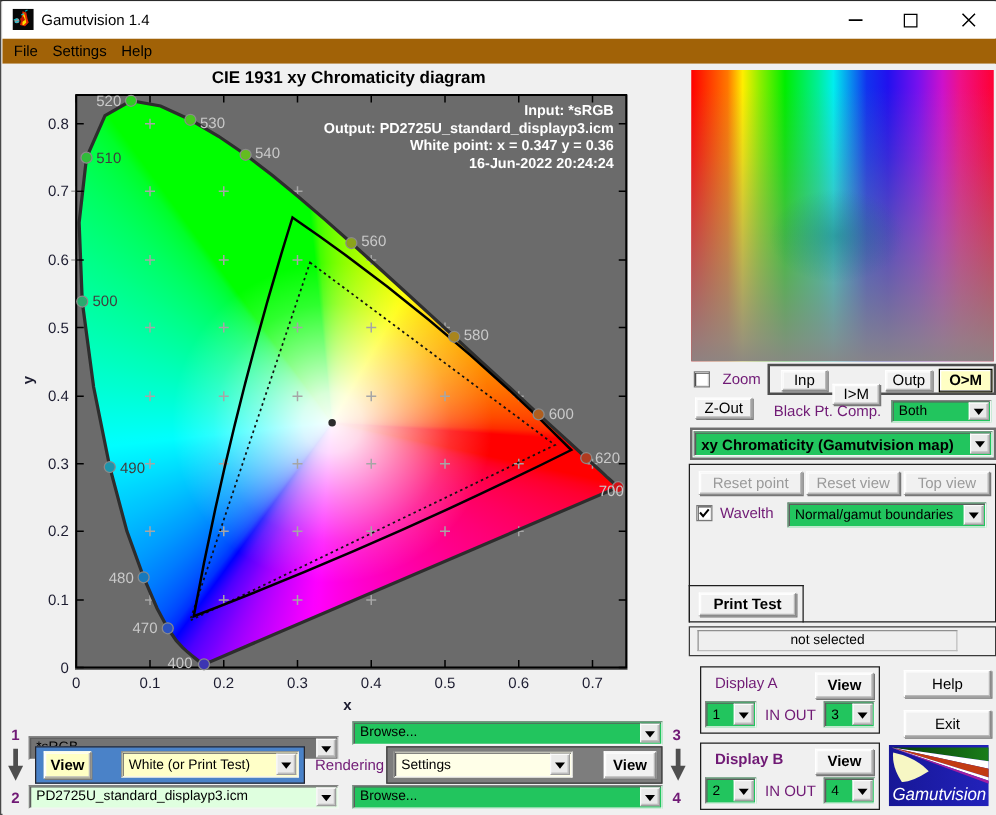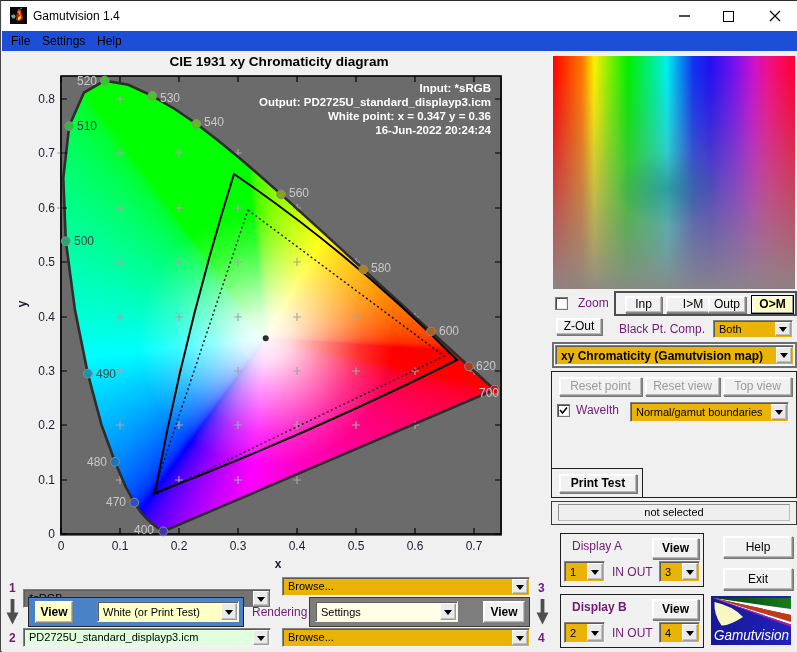--- a/index.html
+++ b/index.html
@@ -1,34 +1,34 @@
 <!DOCTYPE html>
 <html><head><meta charset="utf-8">
 <style>
 *{margin:0;padding:0;box-sizing:border-box;font-family:"Liberation Sans",sans-serif;}
 html,body{width:797px;height:652px;overflow:hidden;background:#f0f0f0;}
 #win{position:relative;width:797px;height:652px;border:1px solid #484848;border-top:1px solid #2a2a2a;background:#f0f0f0;}
 #titlebar{position:absolute;left:1px;top:0;width:795px;height:30px;background:#fff;}
-#menubar{position:absolute;left:1px;top:30px;width:795px;height:20px;background:#1d4ed8;font-size:12px;color:#000;}
+#menubar{position:absolute;left:1px;top:30px;width:795px;height:20px;background:#a16207;font-size:12px;color:#000;}
 #menubar span{position:absolute;top:3px;}
 .abs{position:absolute;}
 #client{position:absolute;left:1px;top:50px;width:795px;height:601px;background:#f0f0f0;}
 
 #plotbg{position:absolute;left:58px;top:25px;width:442px;height:460px;background:#6b6b6b;}
 #cfill{position:absolute;left:59px;top:25px;width:440px;height:458px;
  background:
  radial-gradient(circle at 204.7px 262.2px, rgba(255,255,255,.97) 0px, rgba(255,255,255,.85) 24px, rgba(255,255,255,.5) 60px, rgba(255,255,255,.18) 95px, rgba(255,255,255,0) 128px),
  conic-gradient(from 0deg at 204.7px 262.2px,#6dff00 0deg,#7dff00 2deg,#8bff00 4deg,#97ff00 6deg,#a2ff00 8deg,#adff00 10deg,#b6ff00 12deg,#c0ff00 14deg,#c9ff00 16deg,#d1ff00 18deg,#daff00 20deg,#e2ff00 22deg,#eaff00 24deg,#f1ff00 26deg,#f9ff00 28deg,#fffd00 30deg,#fff600 32deg,#ffef00 34deg,#ffe800 36deg,#ffe200 38deg,#ffdc00 40deg,#ffd600 42deg,#ffd000 44deg,#ffcb00 46deg,#ffc500 48deg,#ffc000 50deg,#ffbb00 52deg,#ffb600 54deg,#ffb000 56deg,#ffab00 58deg,#ffa600 60deg,#ffa100 62deg,#ff9c00 64deg,#ff9700 66deg,#ff9100 68deg,#ff8c00 70deg,#ff8600 72deg,#ff8000 74deg,#ff7a00 76deg,#ff7400 78deg,#ff6d00 80deg,#ff6500 82deg,#ff5d00 84deg,#ff5400 86deg,#ff4a00 88deg,#ff3d00 90deg,#ff2c00 92deg,#ff0000 94deg,#ff0000 96deg,#ff0000 98deg,#ff0000 100deg,#ff0000 102deg,#ff001d 104deg,#ff0030 106deg,#ff003c 108deg,#ff0046 110deg,#ff004e 112deg,#ff0055 114deg,#ff005c 116deg,#ff0062 118deg,#ff0067 120deg,#ff006c 122deg,#ff0071 124deg,#ff0076 126deg,#ff007a 128deg,#ff007e 130deg,#ff0082 132deg,#ff0086 134deg,#ff008a 136deg,#ff008e 138deg,#ff0092 140deg,#ff0096 142deg,#ff009a 144deg,#ff009d 146deg,#ff00a1 148deg,#ff00a5 150deg,#ff00a9 152deg,#ff00ad 154deg,#ff00b1 156deg,#ff00b5 158deg,#ff00b9 160deg,#ff00bd 162deg,#ff00c1 164deg,#ff00c6 166deg,#ff00ca 168deg,#ff00cf 170deg,#ff00d4 172deg,#ff00da 174deg,#ff00df 176deg,#ff00e5 178deg,#ff00ec 180deg,#ff00f3 182deg,#ff00fb 184deg,#fb00ff 186deg,#f300ff 188deg,#ea00ff 190deg,#e000ff 192deg,#d600ff 194deg,#cc00ff 196deg,#c100ff 198deg,#b500ff 200deg,#a800ff 202deg,#9900ff 204deg,#8800ff 206deg,#7400ff 208deg,#6200ff 210deg,#4c00ff 212deg,#2900ff 214deg,#0000ff 216deg,#0031ff 218deg,#0048ff 220deg,#0058ff 222deg,#0065ff 224deg,#0071ff 226deg,#007cff 228deg,#0085ff 230deg,#008eff 232deg,#0097ff 234deg,#009fff 236deg,#00a6ff 238deg,#00aeff 240deg,#00b5ff 242deg,#00bcff 244deg,#00c3ff 246deg,#00c9ff 248deg,#00d0ff 250deg,#00d6ff 252deg,#00ddff 254deg,#00e3ff 256deg,#00eaff 258deg,#00f0ff 260deg,#00f7ff 262deg,#00feff 264deg,#00fffa 266deg,#00fff3 268deg,#00ffed 270deg,#00ffe7 272deg,#00ffe1 274deg,#00ffdb 276deg,#00ffd5 278deg,#00ffcf 280deg,#00ffca 282deg,#00ffc4 284deg,#00ffbe 286deg,#00ffb9 288deg,#00ffb3 290deg,#00ffad 292deg,#00ffa7 294deg,#00ffa1 296deg,#00ff9b 298deg,#00ff95 300deg,#00ff8e 302deg,#00ff88 304deg,#00ff80 306deg,#00ff79 308deg,#00ff71 310deg,#00ff69 312deg,#00ff60 314deg,#00ff55 316deg,#00ff4a 318deg,#00ff3c 320deg,#00ff2a 322deg,#00ff00 324deg,#00ff00 326deg,#00ff00 328deg,#00ff00 330deg,#00ff00 332deg,#00ff00 334deg,#00ff00 336deg,#00ff00 338deg,#00ff00 340deg,#00ff00 342deg,#00ff00 344deg,#00ff00 346deg,#00ff00 348deg,#00ff00 350deg,#00ff00 352deg,#00ff00 354deg,#3fff00 356deg,#59ff00 358deg,#6dff00 360deg);
  clip-path:path('M102.7 455.3 L102.7 455.3 L102.5 455.3 L102.4 455.3 L102.2 455.4 L102.1 455.4 L101.8 455.4 L101.5 455.4 L101.1 455.2 L100.5 454.8 L99.7 454.2 L98.5 453.3 L97.0 452.1 L95.0 450.5 L92.4 448.4 L89.1 445.7 L85.0 441.9 L79.9 436.3 L73.2 426.6 L64.7 410.8 L53.9 385.8 L40.5 348.9 L26.8 297.6 L13.9 233.6 L4.8 165.2 L2.3 102.0 L8.2 50.1 L23.0 16.5 L43.8 4.6 L67.4 8.8 L91.3 19.8 L113.8 33.0 L135.5 47.8 L156.8 64.2 L177.9 81.6 L199.0 99.7 L220.1 118.4 L241.1 137.4 L262.0 156.4 L282.5 175.1 L302.4 193.4 L321.4 210.9 L339.4 227.3 L355.7 242.4 L369.9 255.5 L382.4 266.9 L392.8 276.4 L401.3 284.2 L408.0 290.4 L413.4 295.3 L417.7 299.2 L421.3 302.5 L424.2 305.3 L426.6 307.4 L428.3 309.0 L429.7 310.3 L430.7 311.2 L431.3 311.8 L431.9 312.3 L432.3 312.7 L432.7 313.0 L433.1 313.4 L433.3 313.6 L433.4 313.7 L433.5 313.7 Z');}
 svg text{font-family:"Liberation Sans",sans-serif;}
 
 .btn{position:absolute;background:#f1f1f1;border:1px solid #8a8a8a;border-top-color:#fff;border-left-color:#fff;
  box-shadow:inset -1px -1px 0 #b9b9b9, inset 1px 1px 0 #fdfdfd, 1px 1px 0 #777;
  font-size:12px;color:#000;text-align:center;}
-.cmb{position:absolute;background:#eab308;border:1px solid #828282;border-bottom-color:#f4f4f4;border-right-color:#f4f4f4;box-shadow:inset 1px 1px 0 #5c5c5c;font-size:11px;color:#000;}
+.cmb{position:absolute;background:#22c55e;border:1px solid #828282;border-bottom-color:#f4f4f4;border-right-color:#f4f4f4;box-shadow:inset 1px 1px 0 #5c5c5c;font-size:11px;color:#000;}
 .cmb .tx{position:absolute;left:5px;top:3px;white-space:nowrap;}
 .arb{position:absolute;right:1px;top:1px;bottom:1px;width:16px;background:#eaeaea;border:1px solid #9d9d9d;border-top-color:#fbfbfb;border-left-color:#fbfbfb;box-shadow:inset -1px -1px 0 #c0c0c0;}
 .arb:after{content:"";position:absolute;left:50%;top:50%;margin:-2px 0 0 -4px;border:4px solid transparent;border-top:5px solid #000;border-bottom:none;}
 .chk{position:absolute;width:13px;height:13px;background:#fff;border:1px solid #777;box-shadow:inset 1px 1px 0 #4e4e4e, inset -1px -1px 0 #e8e8e8;}
 .gb{position:absolute;border:1.6px solid #1e1e1e;}
 .lab{position:absolute;font-size:12px;color:#701a75;white-space:nowrap;}
 </style></head><body>
 <div id="win">
  <div id="titlebar">
   <svg class="abs" style="left:8px;top:6px" width="17" height="17">
@@ -125,21 +125,21 @@
     background:
      radial-gradient(ellipse 75px 52px at 48% 57%, rgba(0,105,112,.36), rgba(0,105,112,0) 72%),
      linear-gradient(to bottom, rgba(138,134,134,0) 6%, rgba(142,138,138,.20) 30%, rgba(142,138,138,.52) 60%, rgba(140,136,136,.88) 93%, rgba(138,134,134,.96) 100%),
      linear-gradient(to right,#f00 0%,#f70 12%,#fe0 17%,#8e0 23%,#0e0 31%,#0e9 42%,#0ee 47%,#13e 58%,#21e 65%,#71e 75%,#c1c 83%,#e18 89%,#f03 100%);"></div>
 
   <div class="chk" style="left:553px;top:246px"></div>
   <span class="lab" style="left:576px;top:245px">Zoom</span>
 
   <div class="abs" style="left:612px;top:240px;width:183px;height:25px;border:2px solid #4e4e4e;background:#f0f0f0"></div>
   <div class="btn" style="left:623px;top:245px;width:37px;height:17px;line-height:15px">Inp</div>
-  <div class="btn" style="left:664px;top:245px;width:54px;height:17px;line-height:15px">I&gt;M</div>
+  <div class="btn" style="left:664px;top:256px;width:38px;height:17px;line-height:15px">I&gt;M</div>
   <div class="btn" style="left:706px;top:245px;width:38px;height:17px;line-height:15px">Outp</div>
   <div class="btn" style="left:749px;top:244px;width:43px;height:19px;line-height:16px;background:#ffffc4;border:1.5px solid #000;box-shadow:inset -1px -1px 0 #999, inset 1px 1px 0 #fff;font-weight:bold">O&gt;M</div>
 
   <div class="btn" style="left:554px;top:267px;width:46px;height:17px;line-height:15px">Z-Out</div>
   <span class="lab" style="left:617px;top:271px">Black Pt. Comp.</span>
   <div class="cmb" style="left:711px;top:269px;width:80px;height:18px">
         <span class="tx" style="top:2px">Both</span>
         <div class="arb"></div>
       </div>
 
@@ -159,21 +159,21 @@
       </svg>
   <span class="lab" style="left:574px;top:352px">Wavelth</span>
   <div class="cmb" style="left:628px;top:351px;width:159px;height:20px">
         <span class="tx" style="top:3px">Normal/gamut boundaries</span>
         <div class="arb"></div>
       </div>
   <div class="abs" style="left:549px;top:417px;width:92px;height:30px;border:1.6px solid #1e1e1e;border-bottom:none"></div>
   <div class="btn" style="left:557px;top:423px;width:78px;height:19px;line-height:17px;font-weight:bold">Print Test</div>
 
   <div class="abs" style="left:549px;top:450px;width:246px;height:24px;border:1px solid #3a3a3a;background:#f0f0f0"></div>
-  <div class="abs" style="left:556px;top:453px;width:232px;height:17px;border:1px solid #bdbdbd;border-top-color:#8f8f8f;border-left-color:#8f8f8f;background:#efefef;font-size:11px;text-align:center;line-height:15px;color:#000">not selected</div>
+  <div class="abs" style="left:556px;top:453px;width:208px;height:17px;border:1px solid #bdbdbd;border-top-color:#8f8f8f;border-left-color:#8f8f8f;background:#efefef;font-size:11px;text-align:center;line-height:15px;color:#000">not selected</div>
 
   <div class="gb" style="left:558px;top:482px;width:144px;height:54px"></div>
   <span class="lab" style="left:570px;top:488px;font-weight:normal">Display A</span>
   <div class="btn" style="left:650px;top:487px;width:47px;height:21px;line-height:19px;font-weight:bold">View</div>
   <div class="cmb" style="left:562px;top:510px;width:41px;height:21px">
         <span class="tx" style="top:4px">1</span>
         <div class="arb"></div>
       </div>
   <span class="lab" style="left:610px;top:514px">IN  OUT</span>
   <div class="cmb" style="left:657px;top:510px;width:41px;height:21px">

